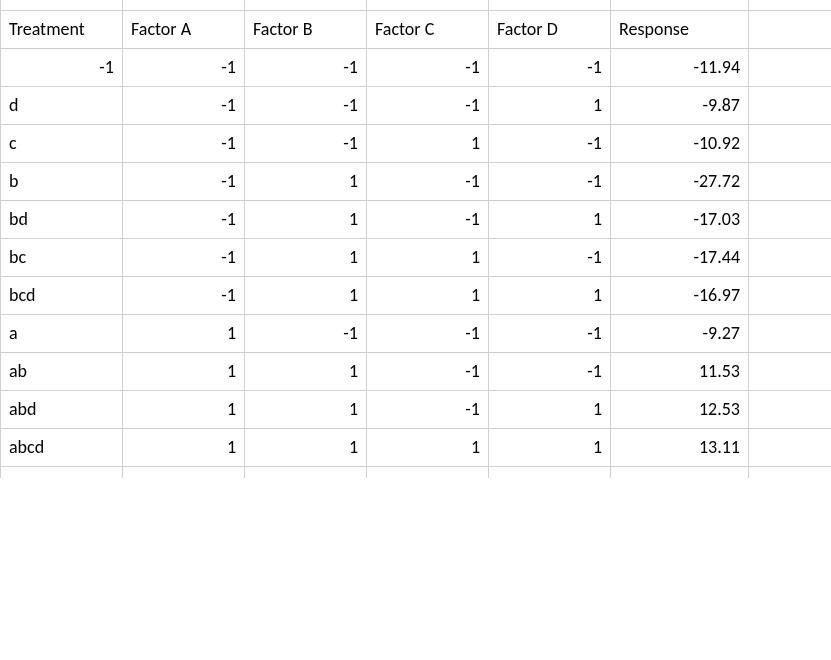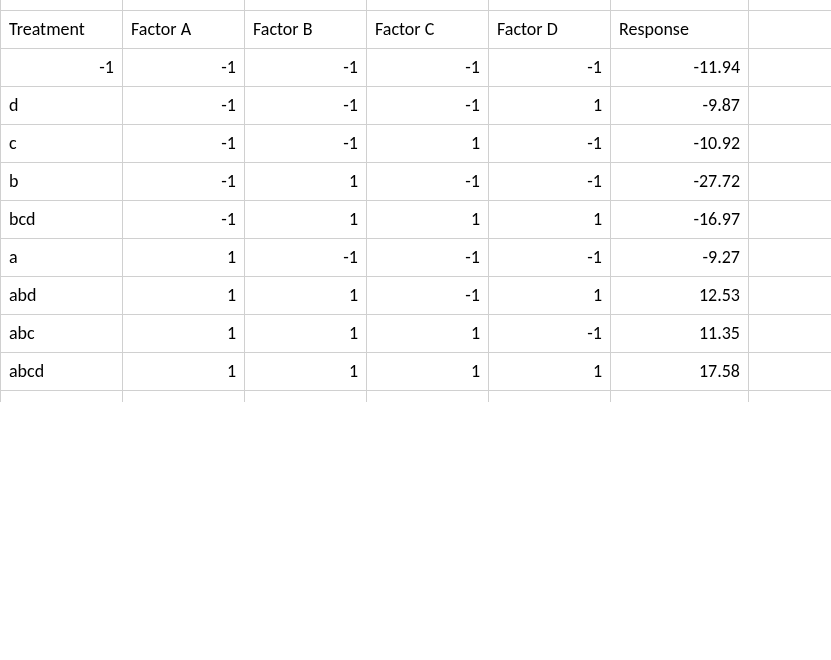--- a/index.html
+++ b/index.html
@@ -116,62 +116,80 @@
       <tr>
         <td>b</td>
         <td class="num">-1</td>
         <td class="num">1</td>
         <td class="num">-1</td>
         <td class="num">-1</td>
         <td class="num">-27.72</td>
         <td></td>
       </tr>
       <tr>
+        <td>bd</td>
+        <td class="num">-1</td>
+        <td class="num">1</td>
+        <td class="num">-1</td>
+        <td class="num">1</td>
+        <td class="num">-17.03</td>
+        <td></td>
+      </tr>
+      <tr>
+        <td>bc</td>
+        <td class="num">-1</td>
+        <td class="num">1</td>
+        <td class="num">1</td>
+        <td class="num">-1</td>
+        <td class="num">-17.44</td>
+        <td></td>
+      </tr>
+      <tr>
         <td>bcd</td>
         <td class="num">-1</td>
         <td class="num">1</td>
         <td class="num">1</td>
         <td class="num">1</td>
         <td class="num">-16.97</td>
         <td></td>
       </tr>
       <tr>
         <td>a</td>
         <td class="num">1</td>
         <td class="num">-1</td>
         <td class="num">-1</td>
         <td class="num">-1</td>
         <td class="num">-9.27</td>
         <td></td>
       </tr>
       <tr>
+        <td>ab</td>
+        <td class="num">1</td>
+        <td class="num">1</td>
+        <td class="num">-1</td>
+        <td class="num">-1</td>
+        <td class="num">11.53</td>
+        <td></td>
+      </tr>
+      <tr>
         <td>abd</td>
         <td class="num">1</td>
         <td class="num">1</td>
         <td class="num">-1</td>
         <td class="num">1</td>
         <td class="num">12.53</td>
         <td></td>
       </tr>
       <tr>
-        <td>abc</td>
-        <td class="num">1</td>
-        <td class="num">1</td>
-        <td class="num">1</td>
-        <td class="num">-1</td>
-        <td class="num">11.35</td>
-        <td></td>
-      </tr>
-      <tr>
         <td>abcd</td>
         <td class="num">1</td>
         <td class="num">1</td>
         <td class="num">1</td>
         <td class="num">1</td>
-        <td class="num">17.58</td>
+        <td class="num">13.11</td>
         <td></td>
       </tr>
       <tr class="partial-bottom">
         <td></td>
         <td></td>
         <td></td>
         <td></td>
         <td></td>
         <td></td>
         <td></td>

